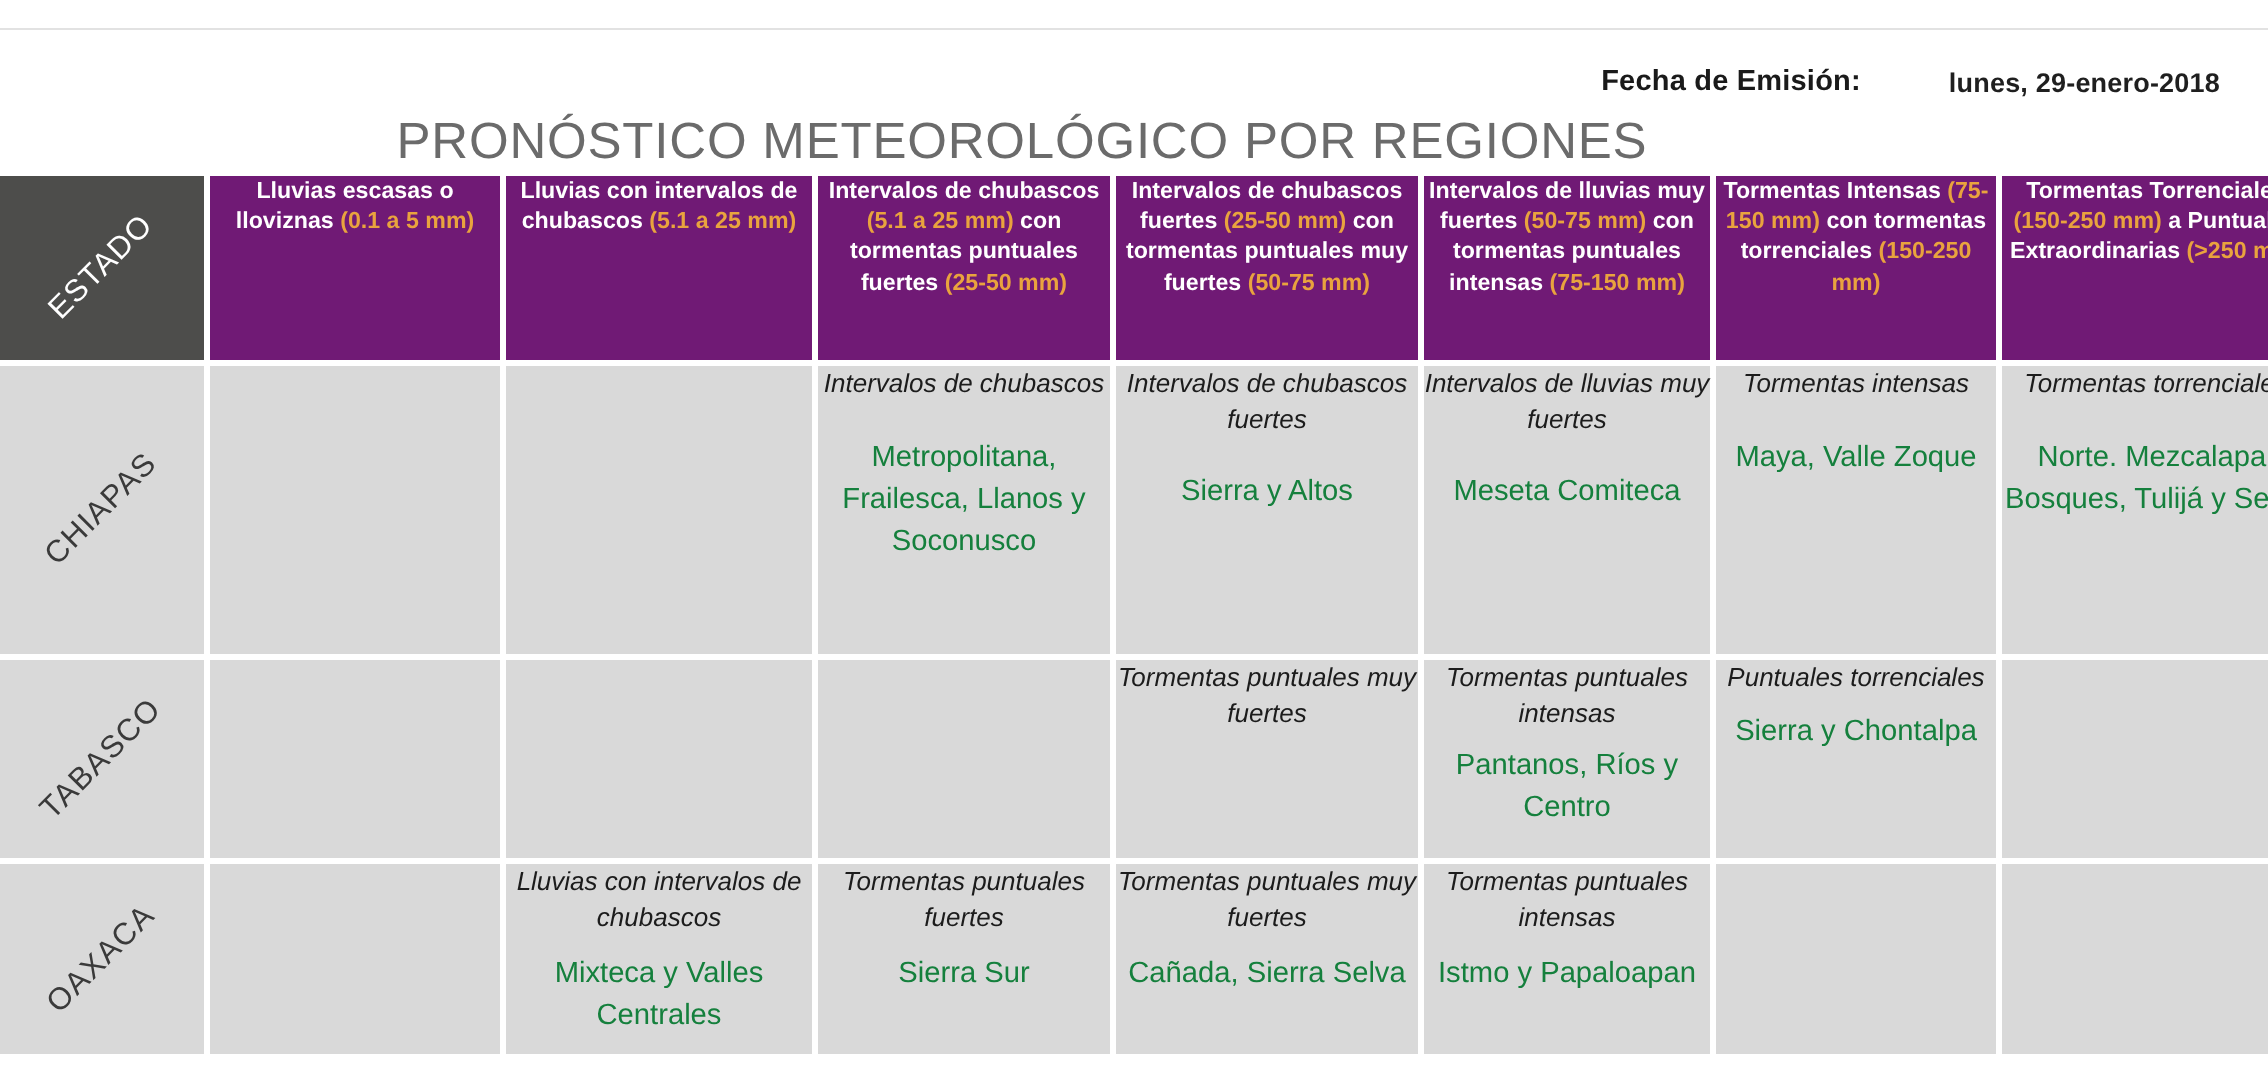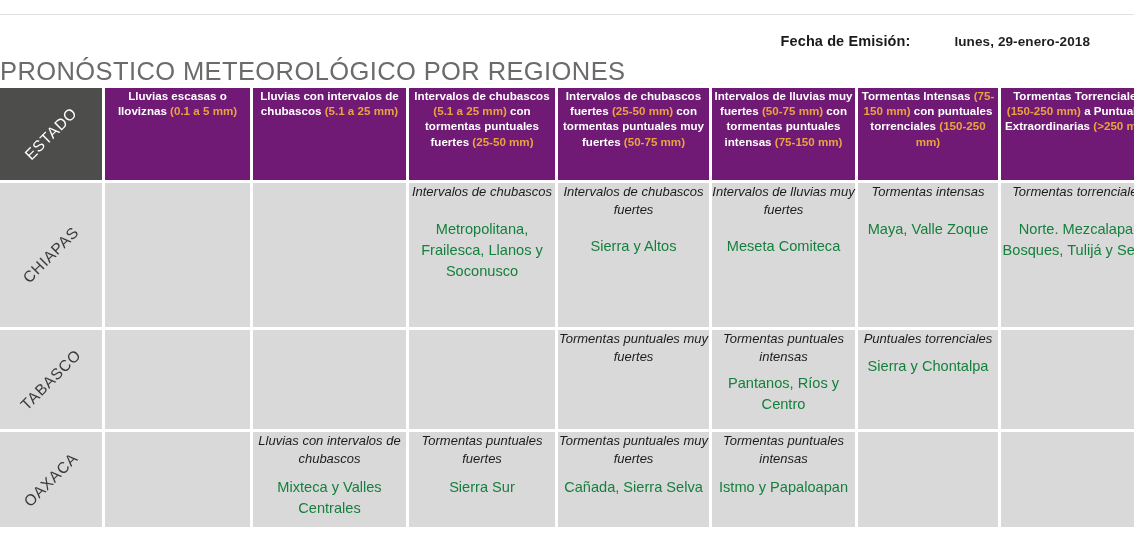--- a/index.html
+++ b/index.html
@@ -26,42 +26,42 @@
 
   
   .emission-row {
     position: absolute;
     left: 0; top: 30px;
     width: 1134px;
     height: 22px;
     display: flex;
     justify-content: flex-end;
     align-items: center;
-    padding-right: 44px;
+    padding-right: 24px;
   }
   .emission-label {
     font-size: 14.5px;
     font-weight: bold;
     color: #1a1a1a;
     letter-spacing: .1px;
   }
   .emission-value {
     font-size: 13.5px;
     font-weight: bold;
     color: #1f1f1f;
     margin-left: 44px;
     letter-spacing: .1px;
   }
 
   
   .main-title {
     position: absolute;
-    left: 0; top: 57px;
+    left: 13px; top: 57px;
     width: 996px;
-    text-align: left;
+    text-align: center;
     font-size: 25.5px;
     font-weight: normal;
     color: #6b6b6b;
     letter-spacing: .4px;
     white-space: nowrap;
   }
 
   
   .grid {
     position: absolute;
@@ -186,21 +186,21 @@
     <thead>
       <tr>
         <th class="hdr-state">
           <span class="state-head-label">ESTADO</span>
         </th>
       <th class="hdr"><span>Lluvias escasas o lloviznas </span><span class="amt">(0.1 a 5 mm)</span></th>
           <th class="hdr"><span>Lluvias con intervalos de chubascos </span><span class="amt">(5.1 a 25 mm)</span></th>
           <th class="hdr"><span>Intervalos de chubascos </span><span class="amt">(5.1 a 25 mm)</span><span> con tormentas puntuales fuertes </span><span class="amt">(25-50 mm)</span></th>
           <th class="hdr"><span>Intervalos de chubascos fuertes </span><span class="amt">(25-50 mm)</span><span> con tormentas puntuales muy fuertes </span><span class="amt">(50-75 mm)</span></th>
           <th class="hdr"><span>Intervalos de lluvias muy fuertes </span><span class="amt">(50-75 mm)</span><span> con tormentas puntuales intensas </span><span class="amt">(75-150 mm)</span></th>
-          <th class="hdr"><span>Tormentas Intensas </span><span class="amt">(75-150 mm)</span><span> con puntuales torrenciales </span><span class="amt">(150-250 mm)</span></th>
+          <th class="hdr"><span>Tormentas Intensas </span><span class="amt">(75-150 mm)</span><span> con tormentas torrenciales </span><span class="amt">(150-250 mm)</span></th>
           <th class="hdr"><span>Tormentas Torrenciales </span><span class="amt">(150-250 mm)</span><span> a Puntuales Extraordinarias </span><span class="amt">(&gt;250 mm)</span></th>
         </tr>
     </thead>
     <tbody>
         <tr class="r-chiapas">
           <td class="state-cell">
             <span class="state-label">CHIAPAS</span>
           </td>
           <td class="cell"></td>
           <td class="cell"></td>

